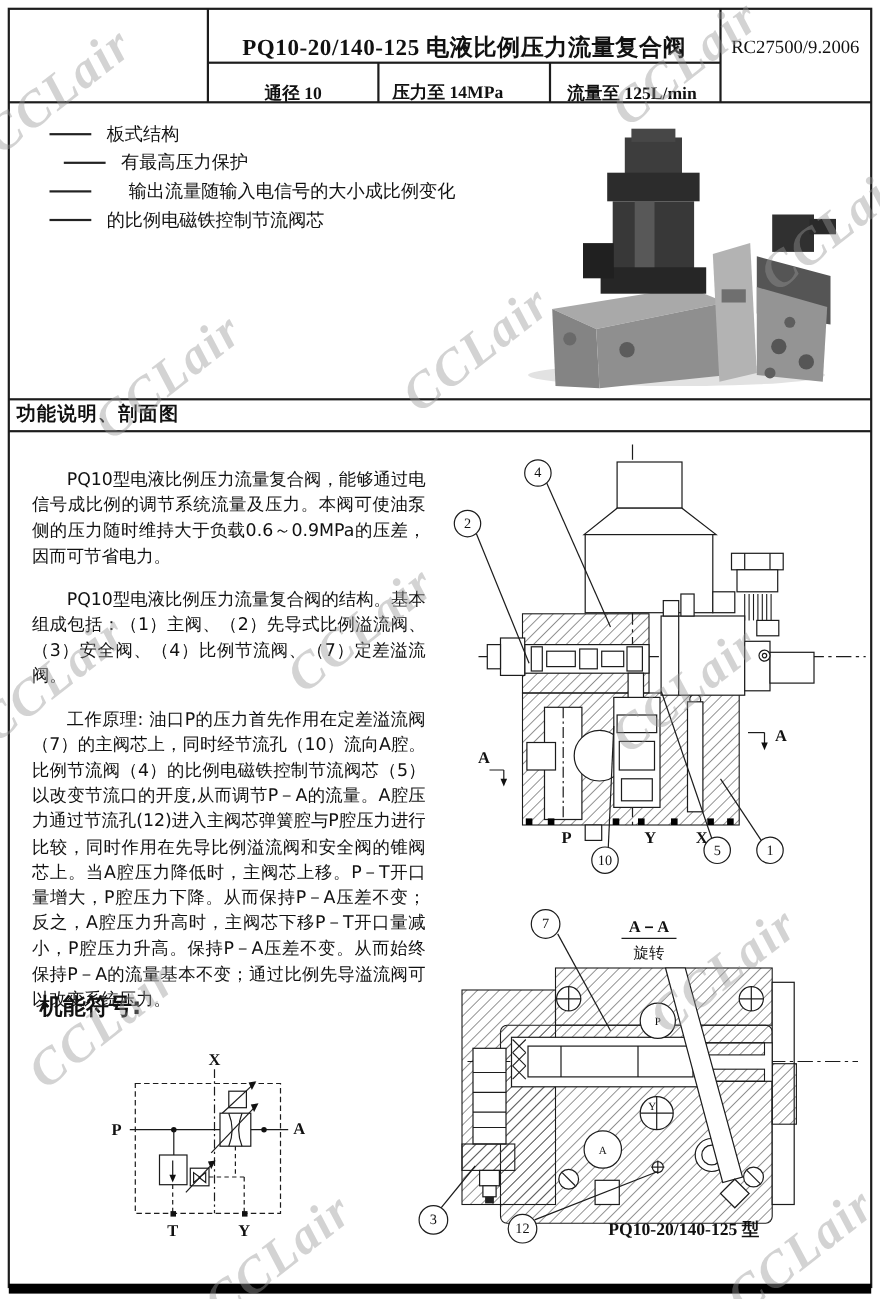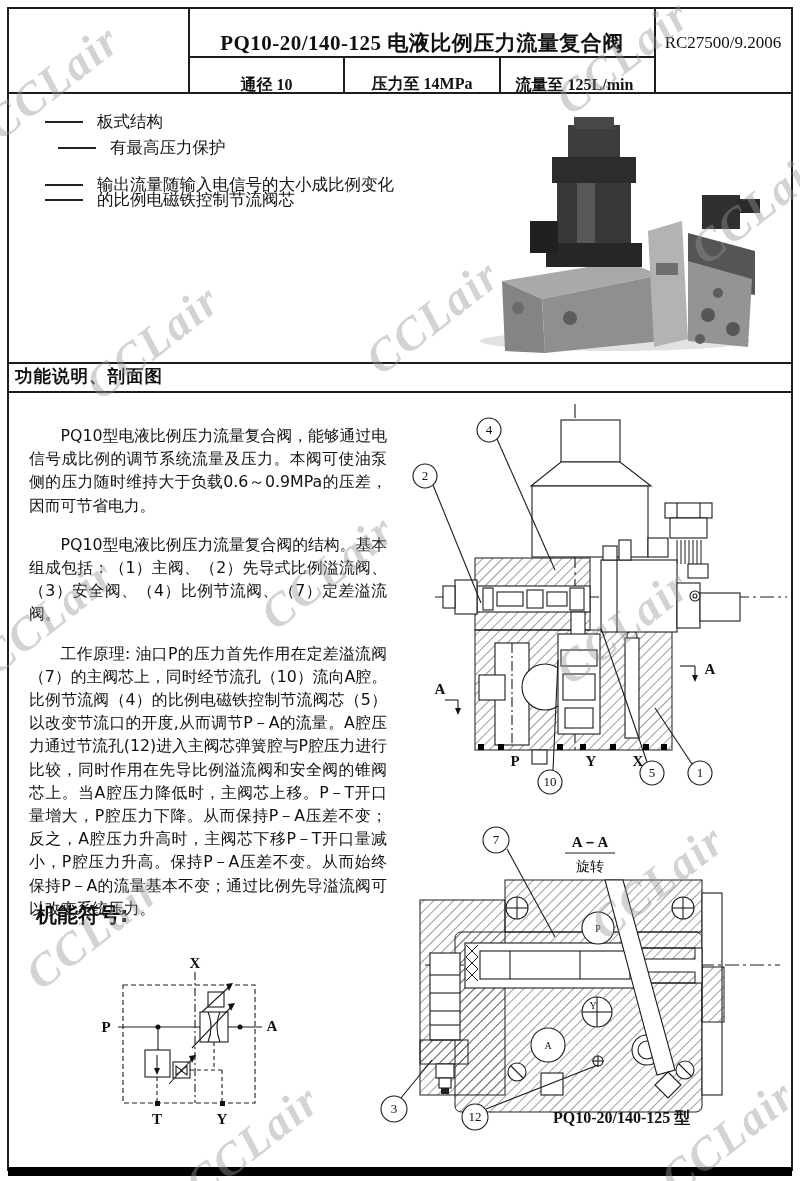--- a/index.html
+++ b/index.html
@@ -42,33 +42,33 @@
   <div class="line" style="left:188px;top:8px;width:2px;height:85px;"></div>
   <div class="line" style="left:654px;top:8px;width:2px;height:85px;"></div>
   <div class="line" style="left:343px;top:57px;width:2px;height:36px;"></div>
   <div class="line" style="left:499px;top:57px;width:2px;height:36px;"></div>
   <div class="line" style="left:189px;top:56px;width:466px;height:2px;"></div>
   <div class="line" style="left:8px;top:92px;width:784px;height:2px;"></div>
 
   <div class="cell title" style="left:190px;top:10px;width:464px;height:45px;">PQ10-20/140-125 电液比例压力流量复合阀</div>
   <div class="cell docno" style="left:656px;top:14px;width:134px;height:38px;">RC27500/9.2006</div>
   <div class="cell spec" style="left:190px;top:58px;width:153px;height:34px;">通径 10</div>
-  <div class="cell spec" style="left:345px;top:58px;width:154px;height:32px;">压力至 14MPa</div>
+  <div class="cell spec" style="left:330px;top:58px;width:154px;height:32px;">压力至 14MPa</div>
   <div class="cell spec" style="left:501px;top:58px;width:147px;height:34px;">流量至 125L/min</div>
 
   <div class="features">
     <div class="feat" style="left:45px;top:111px;justify-content:flex-end;">
         <span class="dash"></span>
         <span>板式结构</span>
       </div>
     <div class="feat" style="left:58px;top:137px;">
         <span class="dash"></span>
         <span>有最高压力保护</span>
       </div>
-    <div class="feat" style="left:45px;top:174px;">
+    <div class="feat" style="left:45px;top:163px;gap:20px;">
         <span class="dash"></span>
         <span>输出流量随输入电信号的大小成比例变化</span>
       </div>
     <div class="feat" style="left:45px;top:189px;">
         <span class="dash"></span>
         <span>的比例电磁铁控制节流阀芯</span>
       </div>
   </div>
 
   <svg style="left:450px;top:103px;" width="320" height="252" viewBox="0 0 320 252">

